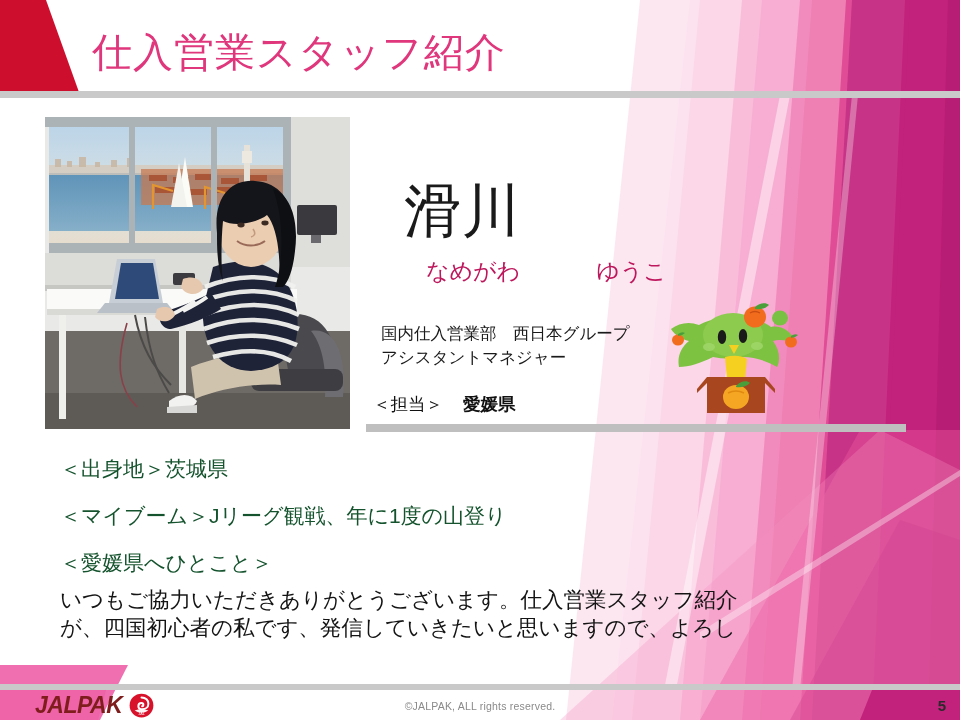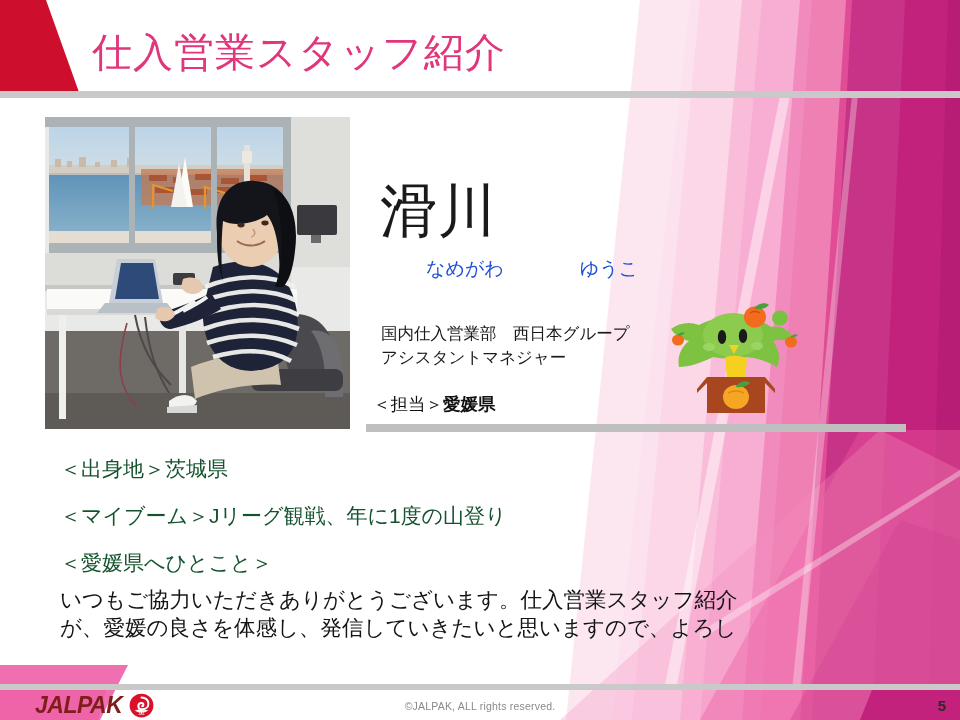--- a/index.html
+++ b/index.html
@@ -92,21 +92,21 @@
     background: #c8d6e0;
   }
   .photo {
     position: absolute;
     inset: 0;
   }
 
   
   .name-row {
     position: absolute;
-    left: 380px;
+    left: 404px;
     top: 182px;
     width: 390px;
     display: flex;
     align-items: flex-end;
     gap: 15px;
     white-space: nowrap;
   }
   .name-surname, .name-given {
     font-size: 58px;
     line-height: 1;
@@ -116,22 +116,22 @@
   .furigana-row {
     position: absolute;
     left: 400px;
     top: 258px;
     width: 400px;
     display: flex;
     gap: 76px;
     white-space: nowrap;
   }
   .furigana {
-    font-size: 19px;
-    color: #1d4ed8;
+    font-size: 23px;
+    color: #be185d;
     line-height: 1.2;
   }
   .furi-surname { margin-left: 26px; }
 
   
   .dept {
     position: absolute;
     left: 373px;
     top: 322px;
     font-size: 16.5px;
@@ -141,21 +141,21 @@
     margin-left: 8px;
   }
   .charge {
     position: absolute;
     left: 373px;
     top: 392px;
     font-size: 17.5px;
     color: #111111;
     white-space: nowrap;
   }
-  .charge b { font-weight: 700; }
+  .charge b { font-weight: 700; margin-left: 20px; }
 
   
   .mascot {
     position: absolute;
     left: 667px;
     top: 297px;
     width: 136px;
     height: 120px;
   }
 
@@ -470,21 +470,21 @@
   </div>
 
   <div class="profile-lines">
     <div class="profile-line">＜出身地＞茨城県</div>
     <div class="profile-line">＜マイブーム＞Jリーグ観戦、年に1度の山登り</div>
     <div class="profile-line">＜愛媛県へひとこと＞</div>
   </div>
 
   <div class="message-block">
     <div>いつもご協力いただきありがとうございます。仕入営業スタッフ紹介</div>
-    <div>が、愛媛の良さを体感し、発信していきたいと思いますので、よろし</div>
+    <div>が、四国初心者の私です、発信していきたいと思いますので、よろし</div>
   </div>
 
   <div class="logo">
     <span class="logo-word">JALPAK</span>
     <svg class="logo-mark" viewBox="0 0 40 40">
       <circle cx="20" cy="20" r="19" fill="#D8122A"></circle>
       <path d="M20 7 C 27 7, 31 12, 31 17 C 31 23, 26 26, 21 26 C 17 26, 15 24, 15 21 C 15 18, 17 16, 20 16 C 22 16, 23 17, 23 19 C 23 20, 22 21, 21 21" stroke="#ffffff" stroke-width="3.2" fill="none" stroke-linecap="round"></path>
       <path d="M9 28 q11 -5 22 0 q-11 7 -22 0 Z" fill="#ffffff" opacity="0.95"></path>
       <text x="20" y="35" font-size="6" text-anchor="middle" fill="#ffffff" font-family="Liberation Sans, sans-serif">JAL</text>
     </svg>

